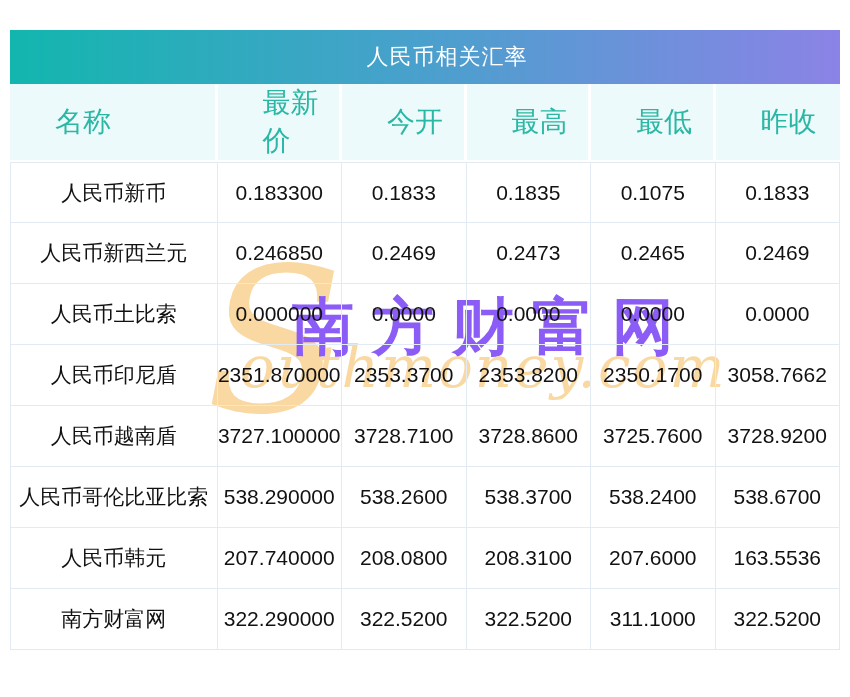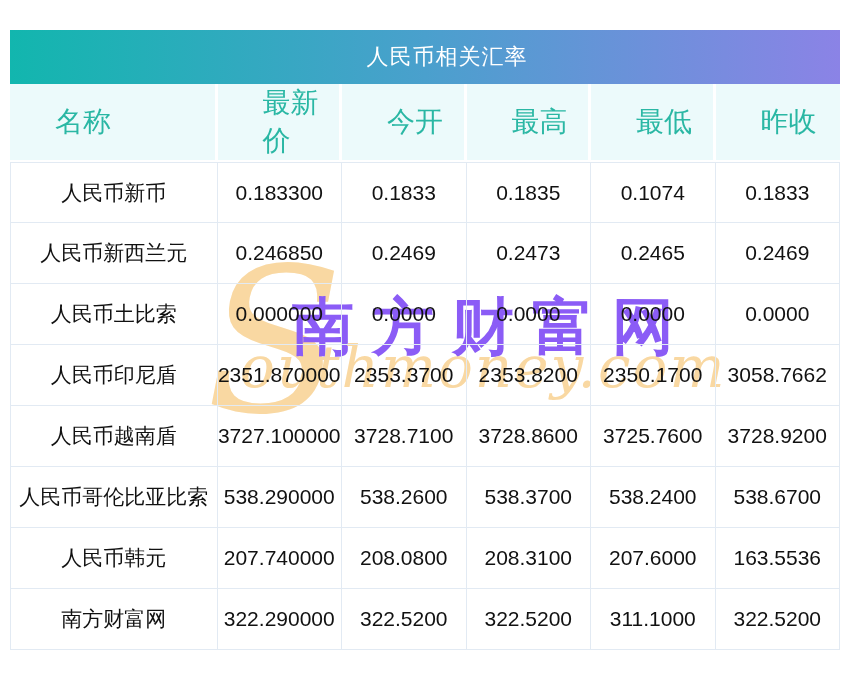--- a/index.html
+++ b/index.html
@@ -104,21 +104,21 @@
             <th>最低</th>
             <th>昨收</th>
           </tr>
       </thead>
       <tbody id="body-rows">
           <tr>
             <td>人民币新币</td>
             <td>0.183300</td>
             <td>0.1833</td>
             <td>0.1835</td>
-            <td>0.1074</td>
+            <td>0.1075</td>
             <td>0.1833</td>
           </tr>
           <tr>
             <td>人民币新西兰元</td>
             <td>0.246850</td>
             <td>0.2469</td>
             <td>0.2473</td>
             <td>0.2465</td>
             <td>0.2469</td>
           </tr>

